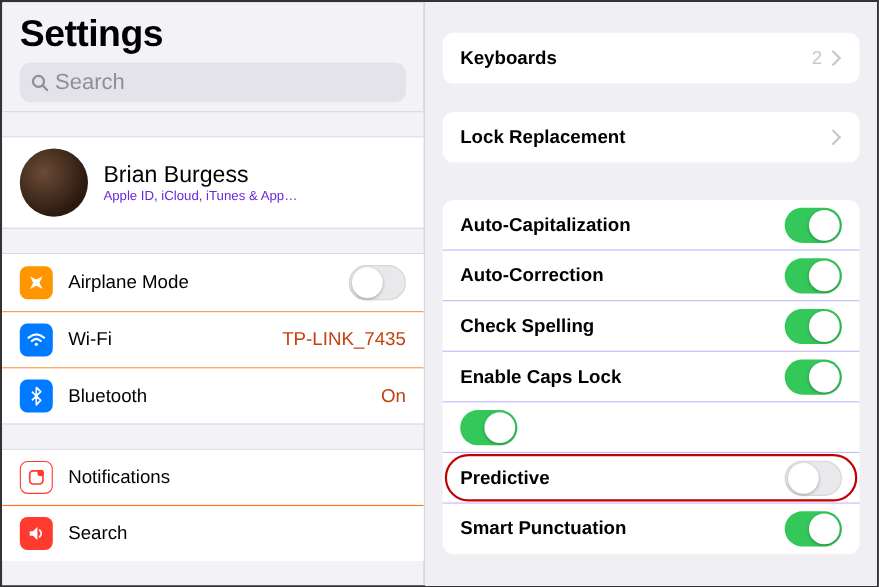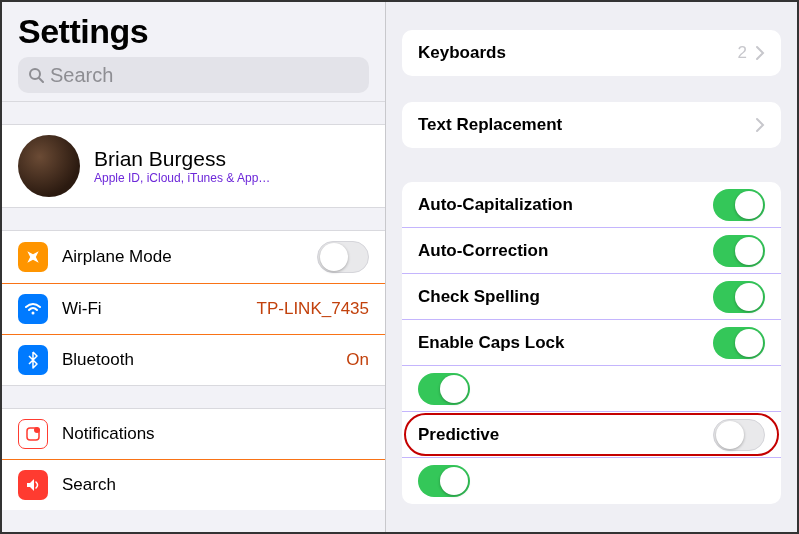--- a/index.html
+++ b/index.html
@@ -281,21 +281,21 @@
       <span class="chevron">
         <svg width="10" height="16" viewBox="0 0 10 16">
             <path d="M2 2 L8 8 L2 14" fill="none" stroke="#c7c7cc" stroke-width="2" stroke-linecap="round"></path>
           </svg>
       </span>
     </div>
   </div>
 
   <div class="d-group">
     <div class="d-row">
-      <span class="d-label">Text Replacement</span>
+      <span class="d-label">Lock Replacement</span>
       <span class="chevron">
         <svg width="10" height="16" viewBox="0 0 10 16">
             <path d="M2 2 L8 8 L2 14" fill="none" stroke="#c7c7cc" stroke-width="2" stroke-linecap="round"></path>
           </svg>
       </span>
     </div>
   </div>
 
   <div class="d-group">
     <div class="d-row">
@@ -328,18 +328,19 @@
         </div>
     </div>
     <div class="d-row">
       <div class="highlight-ring"></div>
       <span class="d-label">Predictive</span>
       <div class="toggle off">
           <div class="knob"></div>
         </div>
     </div>
     <div class="d-row">
+      <span class="d-label">Smart Punctuation</span>
       <div class="toggle on">
           <div class="knob"></div>
         </div>
     </div>
   </div>
 </div>
 
 </body></html>

